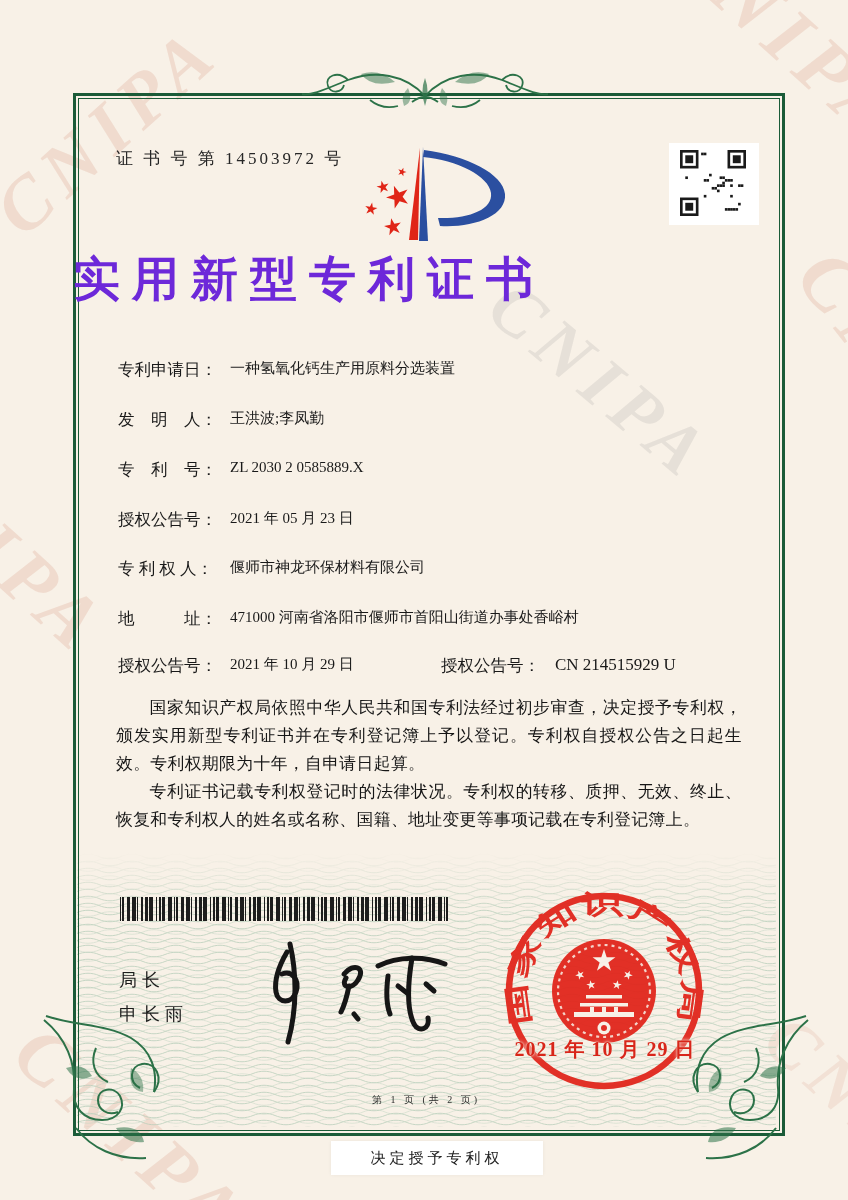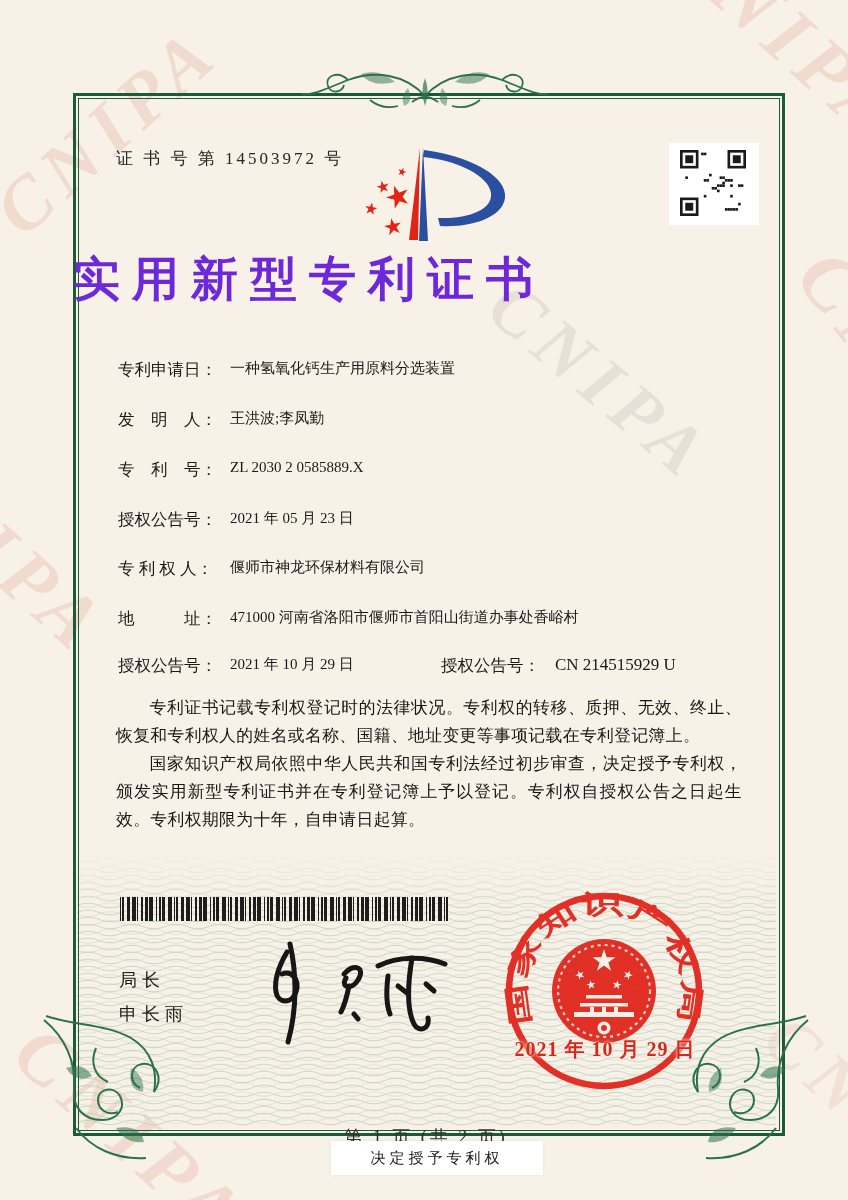--- a/index.html
+++ b/index.html
@@ -38,22 +38,22 @@
   .body-text{left:116px;top:694px;width:626px;font-size:16.8px;line-height:28px;
     text-align:justify;color:#161616;}
   .body-text p{margin:0;text-indent:2em;letter-spacing:.4px;}
   .barcode{left:120px;top:897px;width:335px;height:24px;font-size:0;z-index:2;}
   .barcode i{display:inline-block;height:24px;background:#1d1d1d;vertical-align:top;}
   .director{left:119px;font-family:"Liberation Sans","DejaVu Sans",sans-serif;
     font-size:18px;letter-spacing:5px;color:#1c1c1c;z-index:3;}
   .seal-date{left:512px;top:1036px;width:186px;text-align:center;font-size:20px;font-weight:bold;
     color:#d8261a;letter-spacing:1px;z-index:5;
     text-shadow:0 0 2px rgba(248,241,230,.95),0 0 4px rgba(248,241,230,.8);}
-  .page-no{left:73px;top:1093px;width:706px;text-align:center;font-size:18px;
-    letter-spacing:3px;color:#2e2e2e;z-index:3;margin-top:32px;}
+  .page-no{left:73px;top:1093px;width:706px;text-align:center;font-size:10px;
+    letter-spacing:3px;color:#2e2e2e;z-index:3;}
   .cont-box{left:331px;top:1141px;width:212px;height:34px;background:#ffffff;
     text-align:center;line-height:34px;font-size:15px;letter-spacing:4px;color:#202020;
     box-shadow:0 0 4px rgba(0,0,0,.05);z-index:3;}
   .qr-patch{left:669px;top:143px;width:90px;height:82px;background:#ffffff;z-index:2;}
   svg{display:block;}
 </style>
 </head>
 <body>
 
 <div>
@@ -220,22 +220,22 @@
     <span class="val">471000 河南省洛阳市偃师市首阳山街道办事处香峪村</span>
   </div>
   <div class="row" style="top:655px;">
     <span class="lbl">授权公告号：</span>
     <span class="val">2021 年 10 月 29 日</span>
     <span class="g2l">授权公告号：</span>
     <span class="g2v">CN 214515929 U</span>
   </div>
 
   <div class="abs z2 body-text">
+    <p>国家知识产权局依照中华人民共和国专利法经过初步审查，决定授予专利权，颁发实用新型专利证书并在专利登记簿上予以登记。专利权自授权公告之日起生效。专利权期限为十年，自申请日起算。</p>
     <p>专利证书记载专利权登记时的法律状况。专利权的转移、质押、无效、终止、恢复和专利权人的姓名或名称、国籍、地址变更等事项记载在专利登记簿上。</p>
-    <p>国家知识产权局依照中华人民共和国专利法经过初步审查，决定授予专利权，颁发实用新型专利证书并在专利登记簿上予以登记。专利权自授权公告之日起生效。专利权期限为十年，自申请日起算。</p>
   </div>
 
   <div class="abs barcode" id="barcode"><i style="width:1px;margin-right:1px"></i><i style="width:2px;margin-right:3px"></i><i style="width:3px;margin-right:2px"></i><i style="width:4px;margin-right:1px"></i><i style="width:1px;margin-right:3px"></i><i style="width:2px;margin-right:2px"></i><i style="width:3px;margin-right:1px"></i><i style="width:4px;margin-right:3px"></i><i style="width:1px;margin-right:2px"></i><i style="width:2px;margin-right:1px"></i><i style="width:3px;margin-right:3px"></i><i style="width:4px;margin-right:2px"></i><i style="width:1px;margin-right:1px"></i><i style="width:2px;margin-right:3px"></i><i style="width:3px;margin-right:2px"></i><i style="width:4px;margin-right:1px"></i><i style="width:1px;margin-right:3px"></i><i style="width:2px;margin-right:2px"></i><i style="width:3px;margin-right:1px"></i><i style="width:4px;margin-right:3px"></i><i style="width:1px;margin-right:2px"></i><i style="width:2px;margin-right:1px"></i><i style="width:3px;margin-right:3px"></i><i style="width:4px;margin-right:2px"></i><i style="width:1px;margin-right:1px"></i><i style="width:2px;margin-right:3px"></i><i style="width:3px;margin-right:2px"></i><i style="width:4px;margin-right:1px"></i><i style="width:1px;margin-right:3px"></i><i style="width:2px;margin-right:2px"></i><i style="width:3px;margin-right:1px"></i><i style="width:4px;margin-right:3px"></i><i style="width:1px;margin-right:2px"></i><i style="width:2px;margin-right:1px"></i><i style="width:3px;margin-right:3px"></i><i style="width:4px;margin-right:2px"></i><i style="width:1px;margin-right:1px"></i><i style="width:2px;margin-right:3px"></i><i style="width:3px;margin-right:2px"></i><i style="width:4px;margin-right:1px"></i><i style="width:1px;margin-right:3px"></i><i style="width:2px;margin-right:2px"></i><i style="width:3px;margin-right:1px"></i><i style="width:4px;margin-right:3px"></i><i style="width:1px;margin-right:2px"></i><i style="width:2px;margin-right:1px"></i><i style="width:3px;margin-right:3px"></i><i style="width:4px;margin-right:2px"></i><i style="width:1px;margin-right:1px"></i><i style="width:2px;margin-right:3px"></i><i style="width:3px;margin-right:2px"></i><i style="width:4px;margin-right:1px"></i><i style="width:1px;margin-right:3px"></i><i style="width:2px;margin-right:2px"></i><i style="width:3px;margin-right:1px"></i><i style="width:4px;margin-right:3px"></i><i style="width:1px;margin-right:2px"></i><i style="width:2px;margin-right:1px"></i><i style="width:3px;margin-right:3px"></i><i style="width:4px;margin-right:2px"></i><i style="width:1px;margin-right:1px"></i><i style="width:2px;margin-right:3px"></i><i style="width:3px;margin-right:2px"></i><i style="width:4px;margin-right:1px"></i><i style="width:1px;margin-right:3px"></i><i style="width:2px;margin-right:2px"></i><i style="width:3px;margin-right:1px"></i><i style="width:4px;margin-right:3px"></i><i style="width:1px;margin-right:2px"></i><i style="width:2px;margin-right:1px"></i><i style="width:3px;margin-right:3px"></i><i style="width:4px;margin-right:2px"></i><i style="width:1px;margin-right:1px"></i><i style="width:2px;margin-right:3px"></i></div>
 
   <div class="abs director" style="top:968px;">局长</div>
   <div class="abs director" style="top:1002px;">申长雨</div>
 
   <svg class="abs" style="left:240px;top:930px;z-index:4;" width="215" height="118" viewBox="0 0 215 118">
     <g fill="none" stroke="#161616" stroke-width="5" stroke-linecap="round" stroke-linejoin="round">
       <path d="M47,22 C40,34 34,50 36,62 C38,74 52,74 56,62 C60,50 52,40 42,44"></path>

